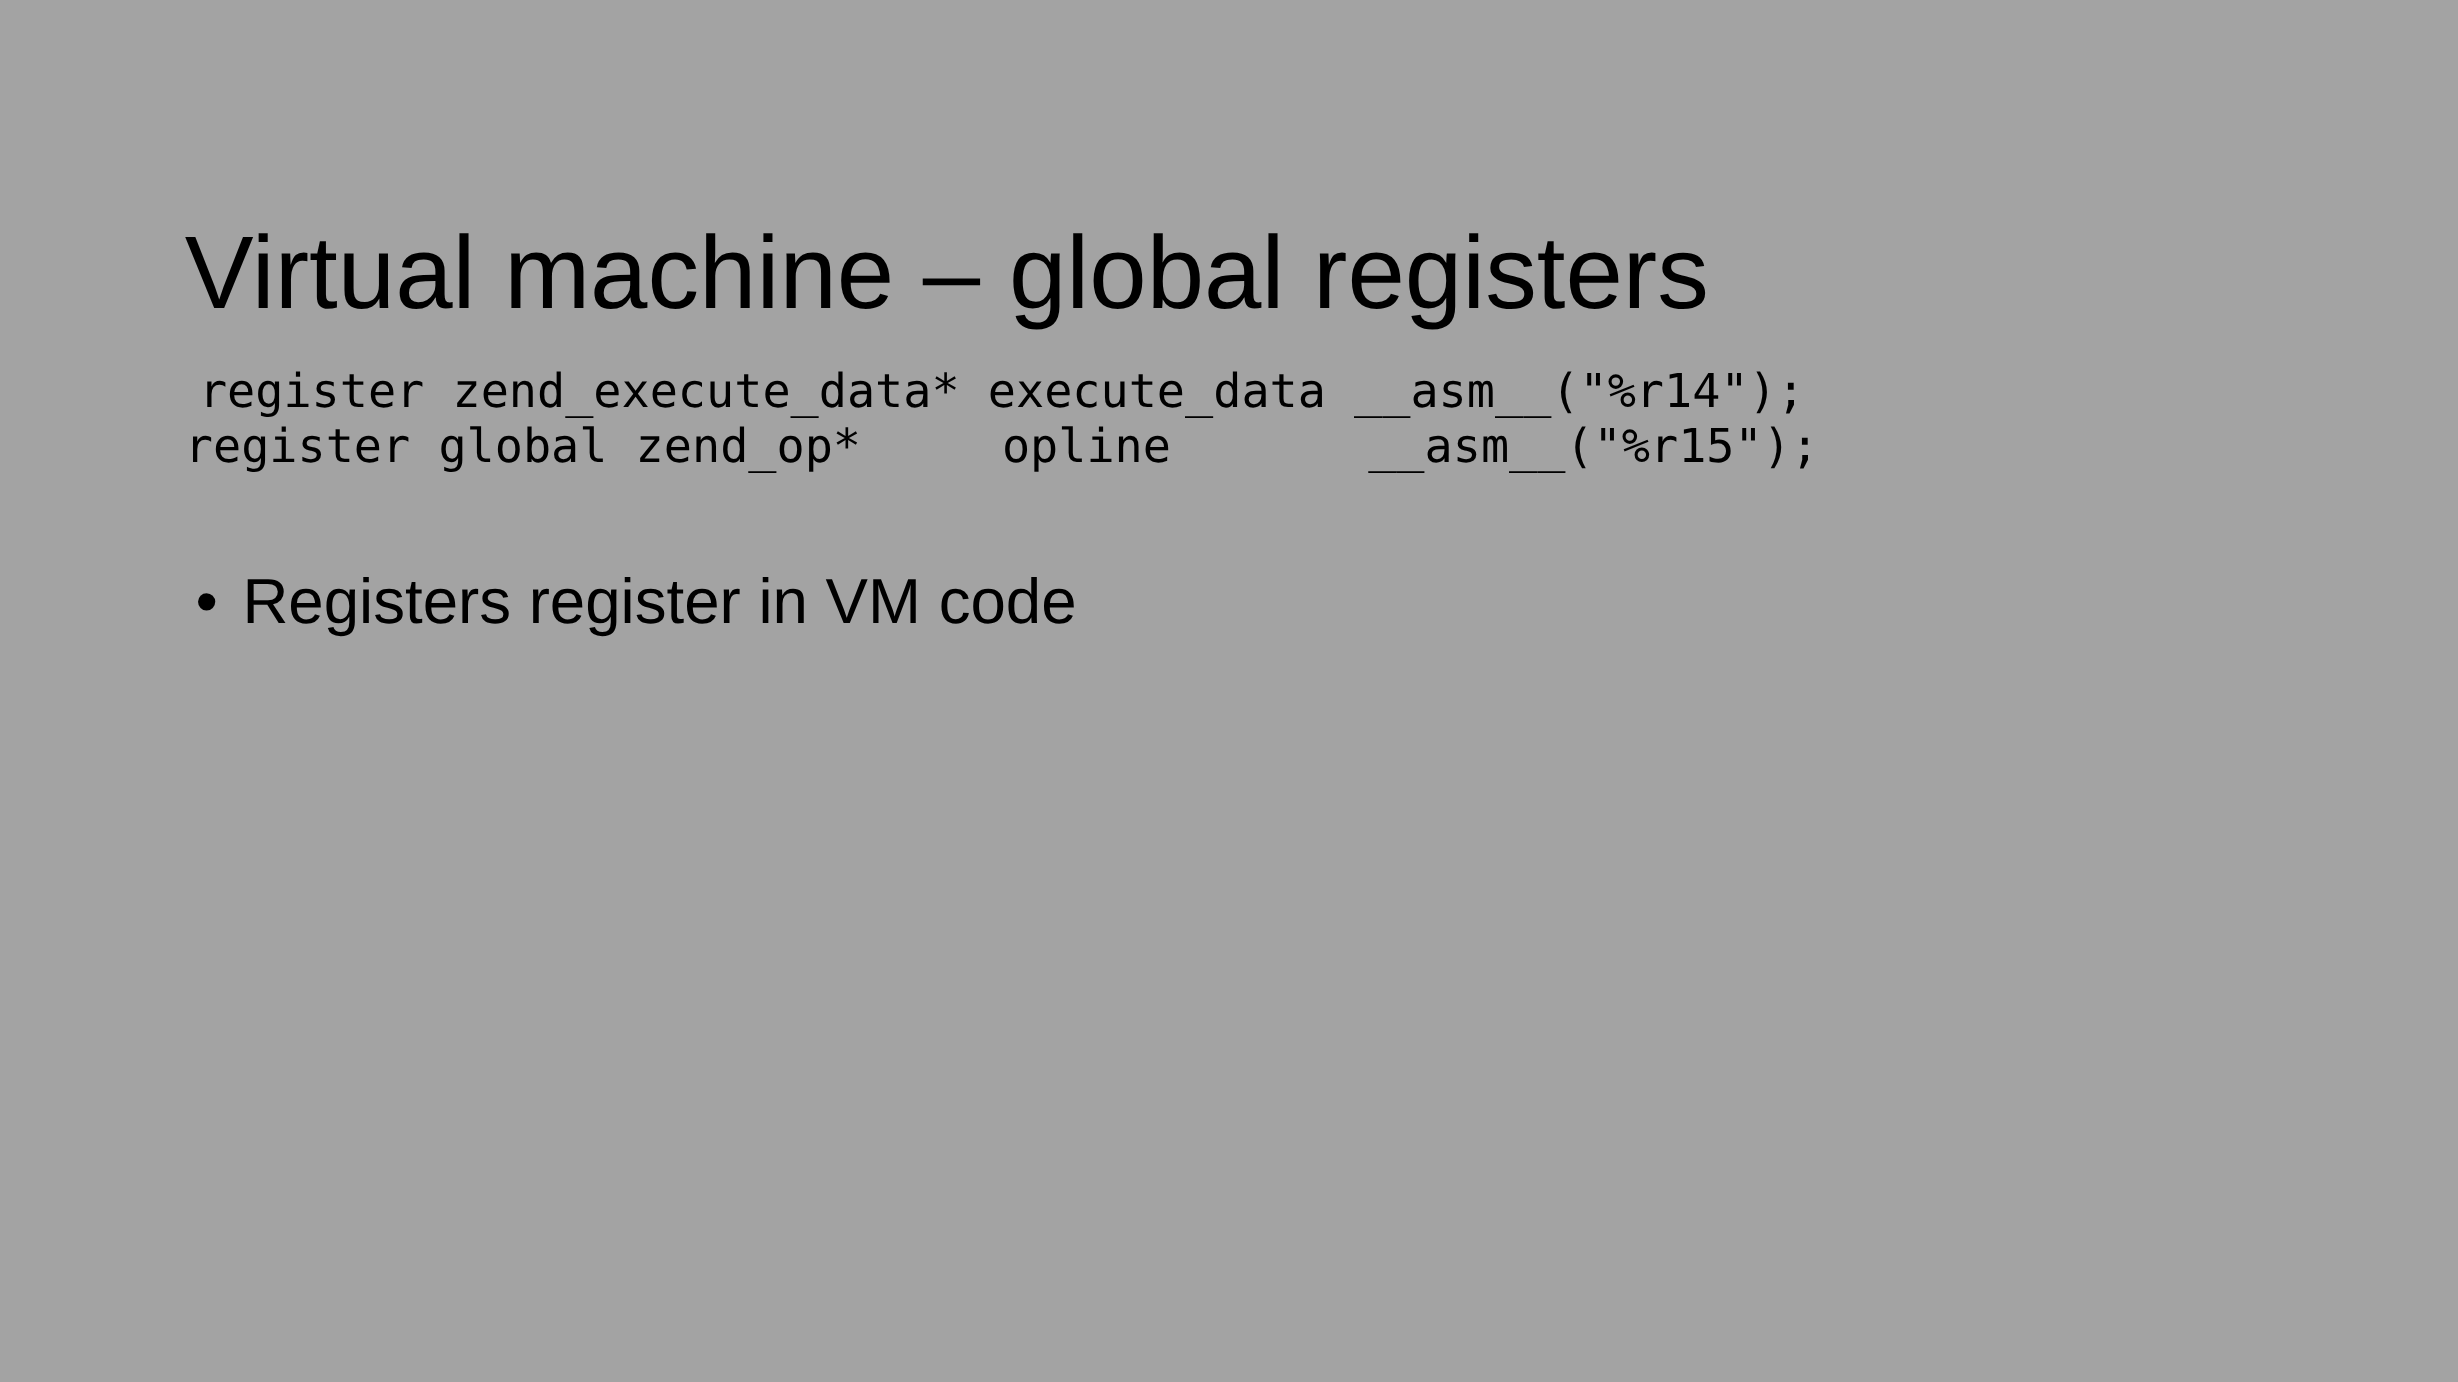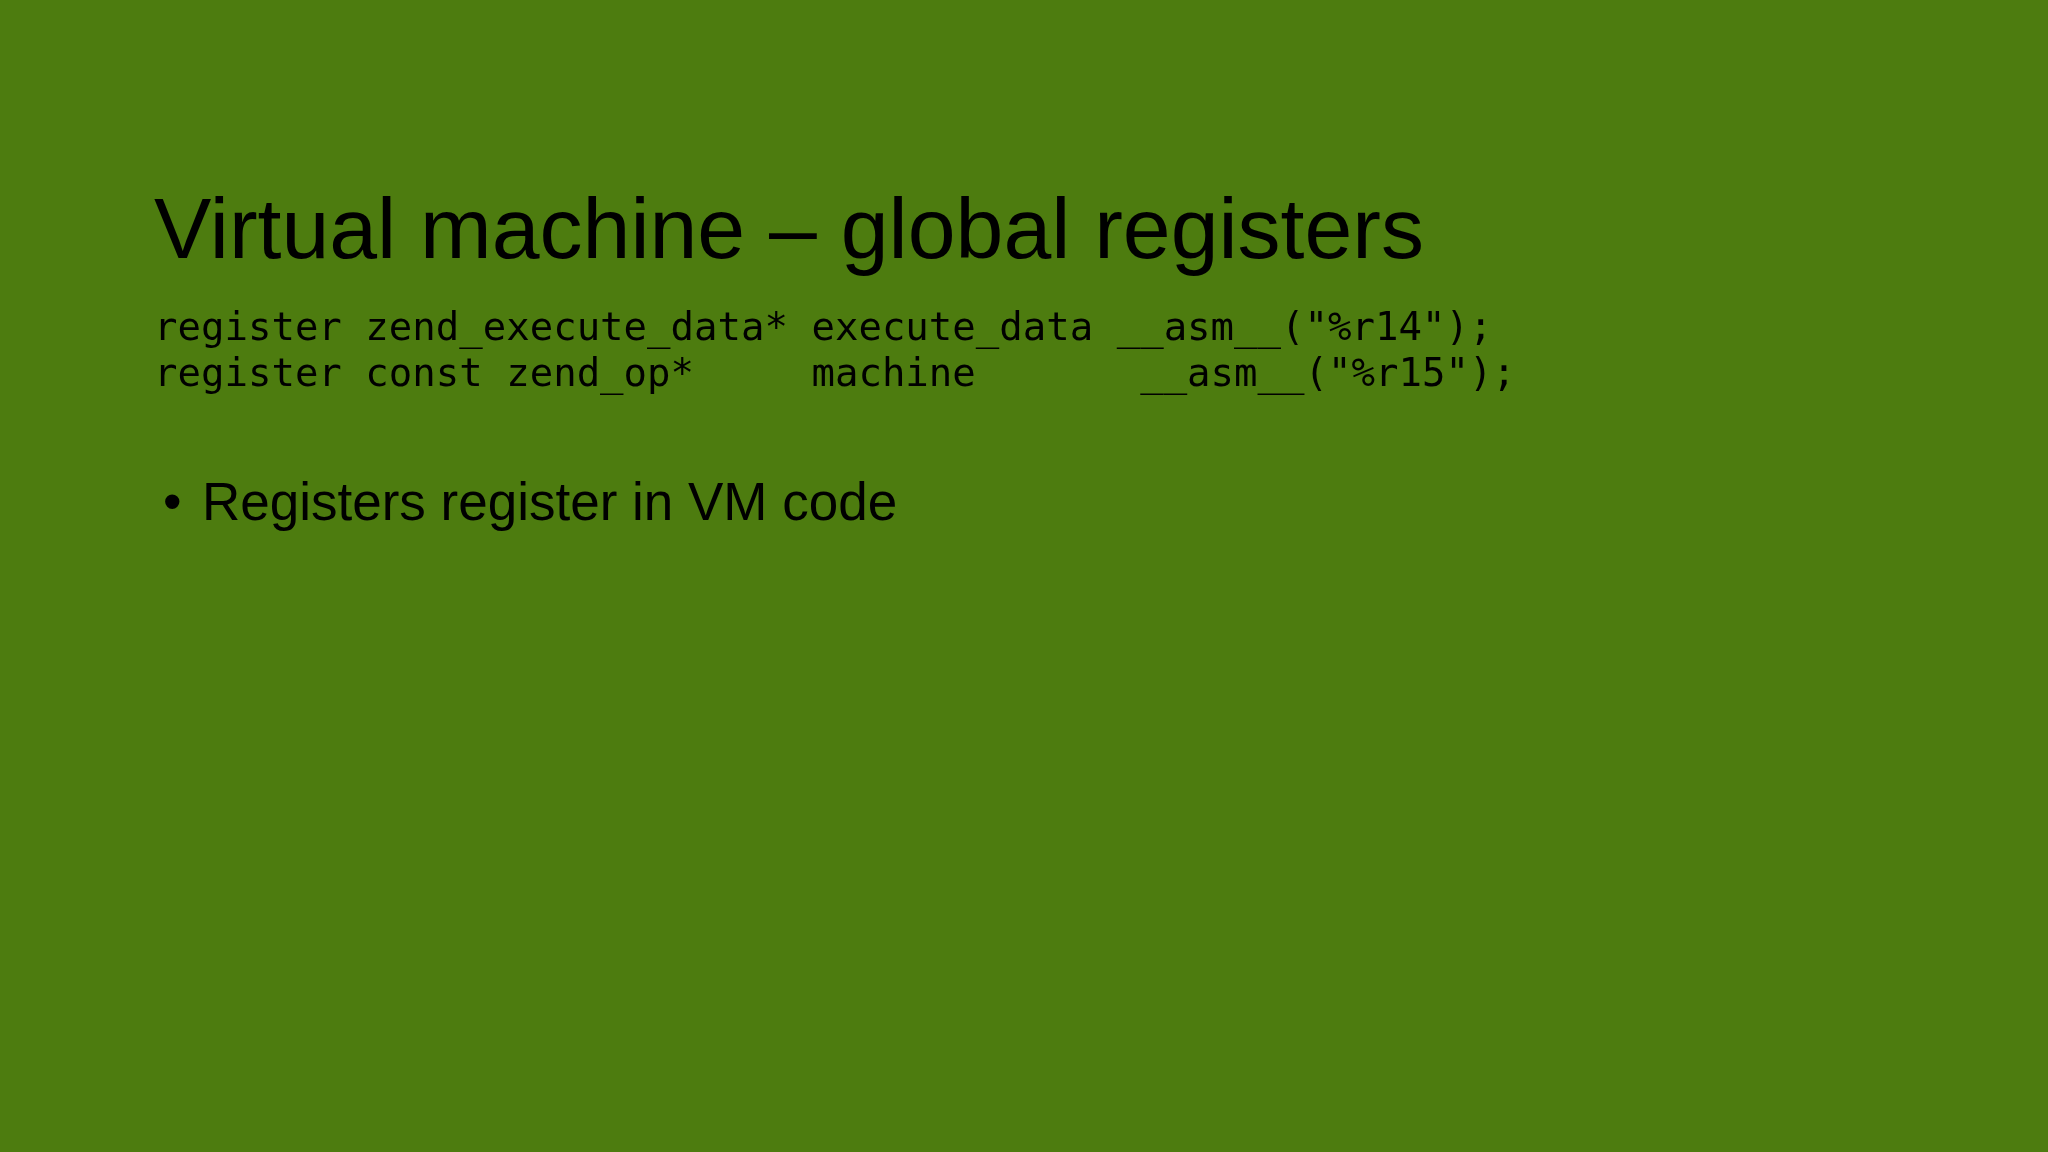--- a/index.html
+++ b/index.html
@@ -10,21 +10,21 @@
     width: 2048px;
     height: 1152px;
     background: #ffffff;
     overflow: hidden;
     font-family: "Liberation Sans", sans-serif;
   }
   .slide {
     position: relative;
     width: 2048px;
     height: 1152px;
-    background: #4d7c0f;
+    background: #a3a3a3;
   }
   .slide-title {
     position: absolute;
     left: 154px;
     top: 127px;
     font-size: 86px;
     line-height: 86px;
     font-weight: 400;
     color: #000000;
     white-space: nowrap;
@@ -35,20 +35,21 @@
     left: 154px;
     top: 304px;
     color: #000000;
   }
   .code-line {
     font-family: "DejaVu Sans Mono", "Liberation Mono", monospace;
     font-size: 39px;
     line-height: 46px;
     white-space: pre;
     color: #000000;
+    text-align: center;
   }
   .bullet-list {
     position: absolute;
     left: 163px;
     top: 475px;
   }
   .bullet-item {
     display: flex;
     align-items: flex-start;
     font-size: 53px;
@@ -66,21 +67,21 @@
 </style>
 </head>
 <body>
 
 <div class="slide">
 
   <h1 class="slide-title">Virtual machine – global registers</h1>
 
   <div class="code-block">
     <div class="code-line">register zend_execute_data* execute_data __asm__("%r14");</div>
-    <div class="code-line">register const zend_op*     machine       __asm__("%r15");</div>
+    <div class="code-line">register global zend_op*     opline       __asm__("%r15");</div>
   </div>
 
   <div class="bullet-list">
     <div class="bullet-item">
       <span class="bullet-marker">•</span>
       <span class="bullet-text">Registers register in VM code</span>
     </div>
   </div>
 
 </div>

